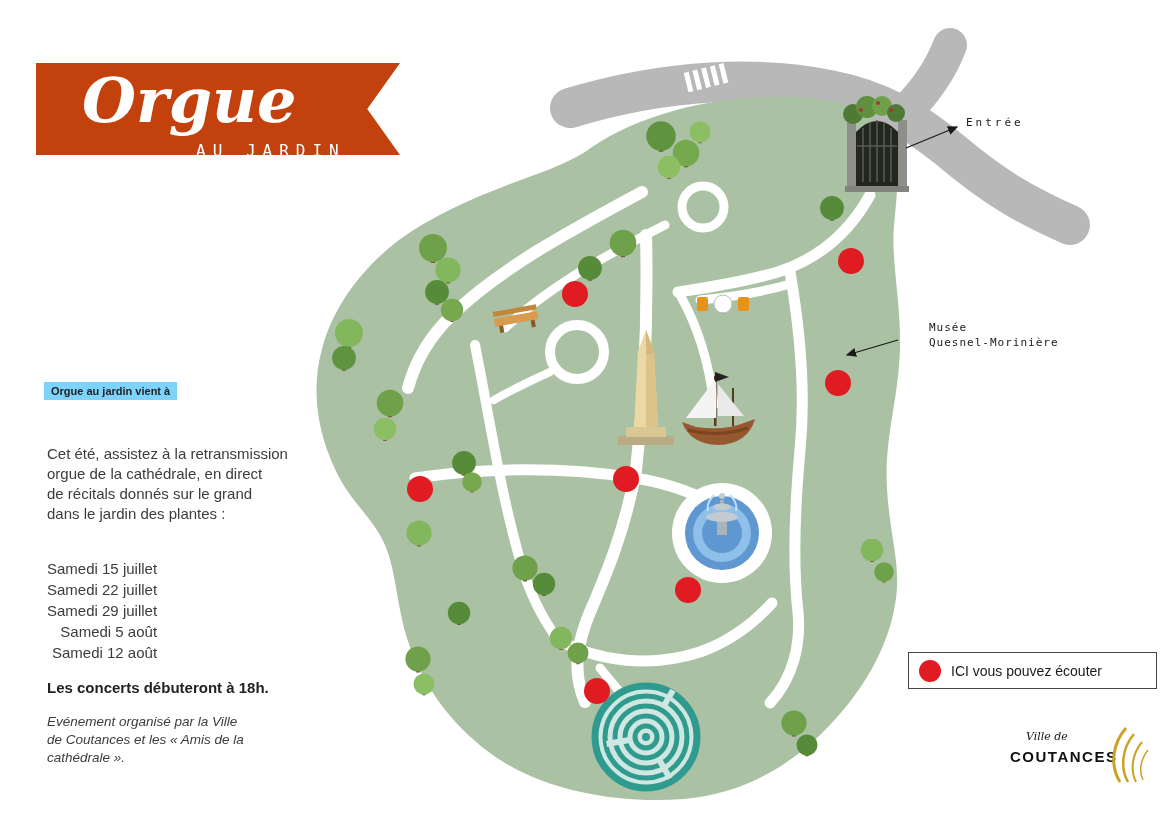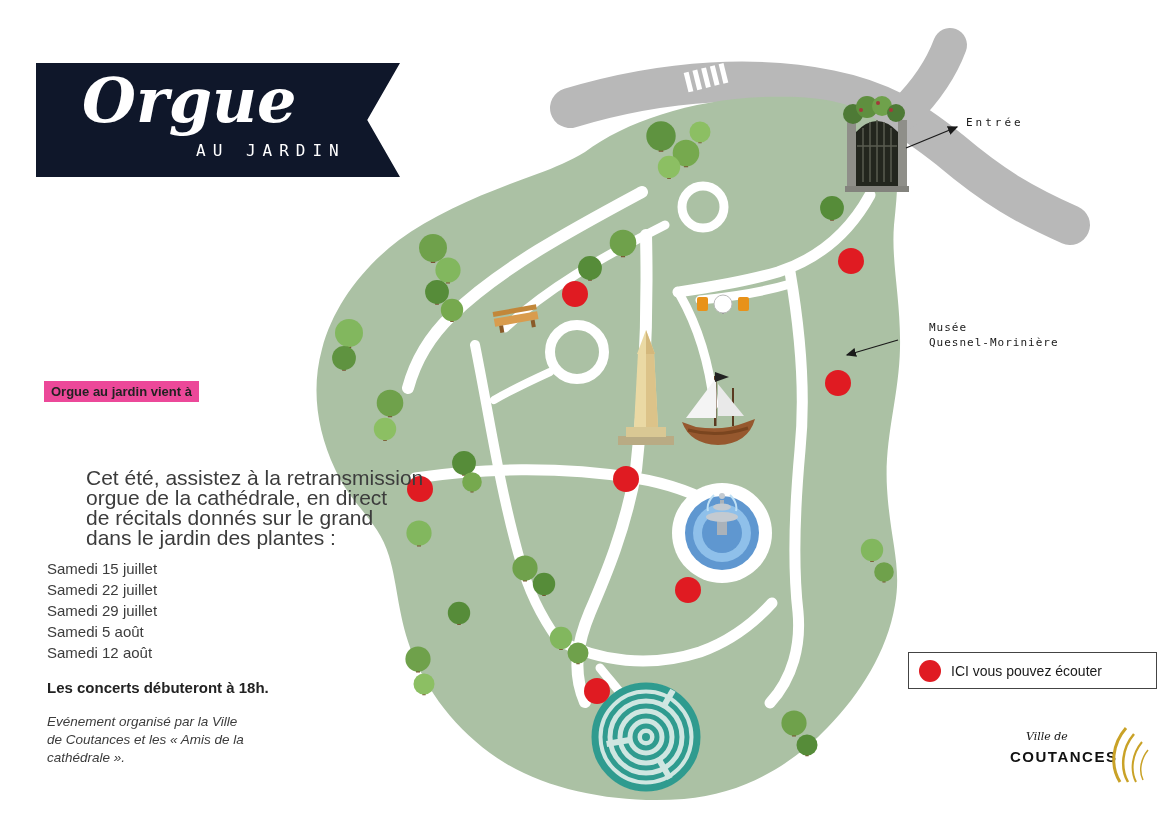--- a/index.html
+++ b/index.html
@@ -2,33 +2,33 @@
 <html><head>
 <meta charset="utf-8">
 <style>
   html,body{margin:0;padding:0;background:#ffffff;}
   .page{position:relative;width:1170px;height:827px;background:#ffffff;overflow:hidden;
         font-family:"Liberation Sans",sans-serif;color:#2b2b2b;}
   svg{display:block;}
   #map-layer{position:absolute;left:0;top:0;}
 
   
-  .banner{position:absolute;left:36px;top:63px;width:364px;height:114px;background:#0f172a;
+  .banner{position:absolute;left:36px;top:63px;width:364px;height:92px;background:#c2410c;
           clip-path:polygon(0 0,100% 0,91% 50%,100% 100%,0 100%);}
   .banner-title{position:absolute;left:46px;top:2px;font-family:"DejaVu Serif",serif;
                 font-style:italic;font-weight:bold;font-size:62px;color:#ffffff;line-height:72px;}
   .banner-sub{position:absolute;left:160px;top:78px;font-family:"DejaVu Sans Mono",monospace;
               font-size:16px;letter-spacing:7px;color:#ffffff;}
 
   
   .headline{position:absolute;left:44px;top:381px;}
-  .headline span{display:inline-block;background:#ec4899;color:#222;font-weight:bold;
-                 font-size:13px;padding:3px 7px;margin-bottom:1px;}
-  .body-text{position:absolute;left:47px;top:468px;font-size:21px;color:#3c3c3c;line-height:20px;margin-left:39px;}
-  .dates{position:absolute;left:47px;top:558px;font-size:15px;color:#3c3c3c;line-height:21px;}
+  .headline span{display:inline-block;background:#7dd3fc;color:#222;font-weight:bold;
+                 font-size:11px;padding:3px 7px;margin-bottom:1px;}
+  .body-text{position:absolute;left:47px;top:444px;font-size:15px;color:#3c3c3c;line-height:20px;}
+  .dates{position:absolute;left:47px;top:558px;font-size:15px;color:#3c3c3c;line-height:21px;text-align:right;}
   .concert{position:absolute;left:47px;top:679px;font-size:15px;font-weight:bold;color:#222;text-align:right;}
   .organizer{position:absolute;left:47px;top:713px;font-size:13.5px;font-style:italic;
              color:#3c3c3c;line-height:18px;}
 
   
   .entrance-label{position:absolute;left:966px;top:116px;font-family:"DejaVu Sans Mono",monospace;
                   font-size:11px;letter-spacing:3px;color:#1a1a1a;}
   .museum-label{position:absolute;left:905px;top:320px;font-family:"DejaVu Sans Mono",monospace;
                 font-size:11px;letter-spacing:1px;color:#1a1a1a;line-height:15px;margin-left:24px;}
 

